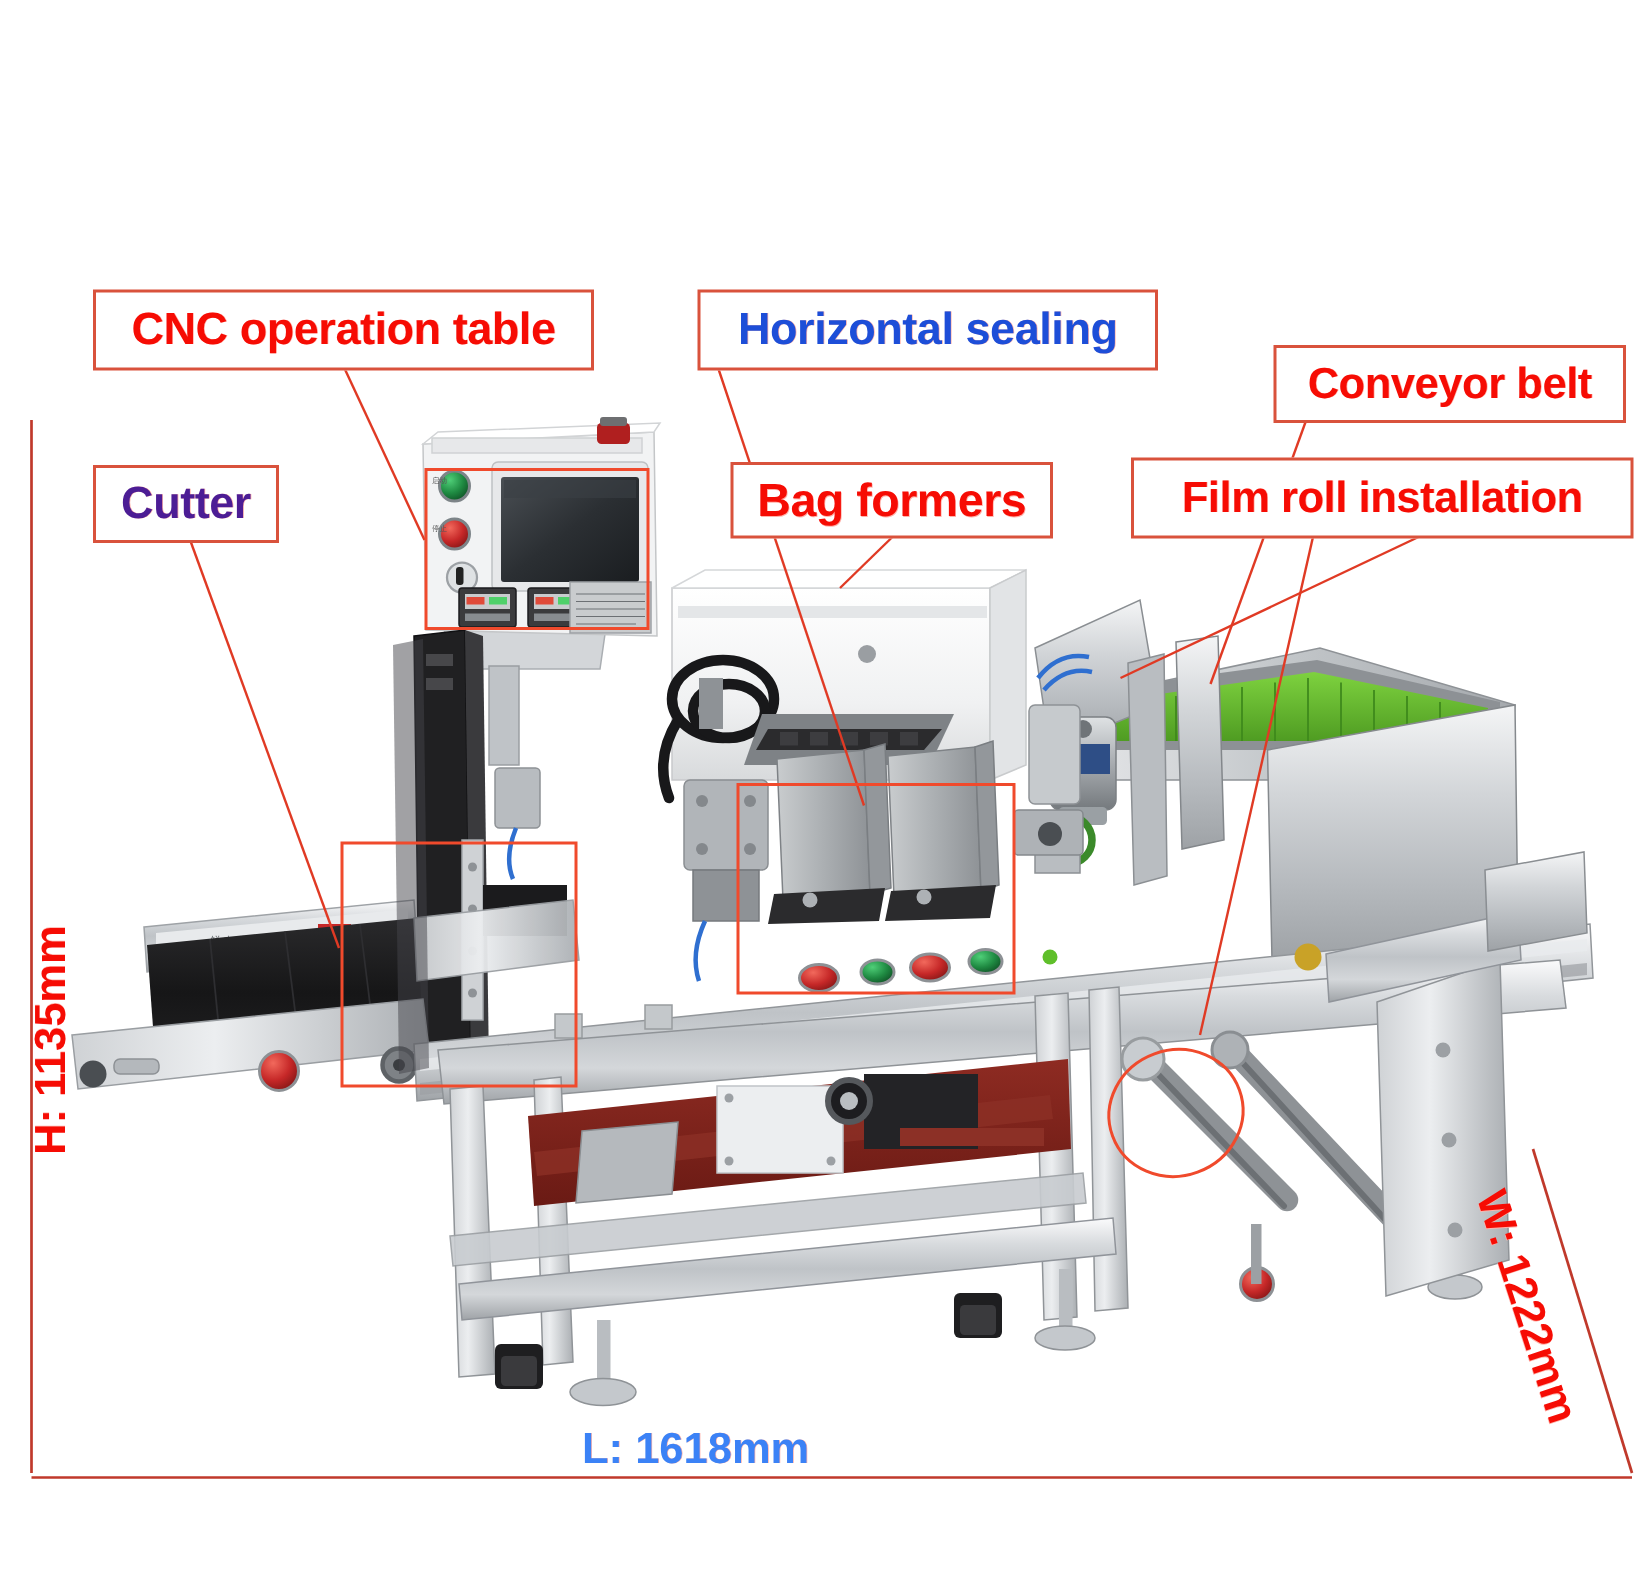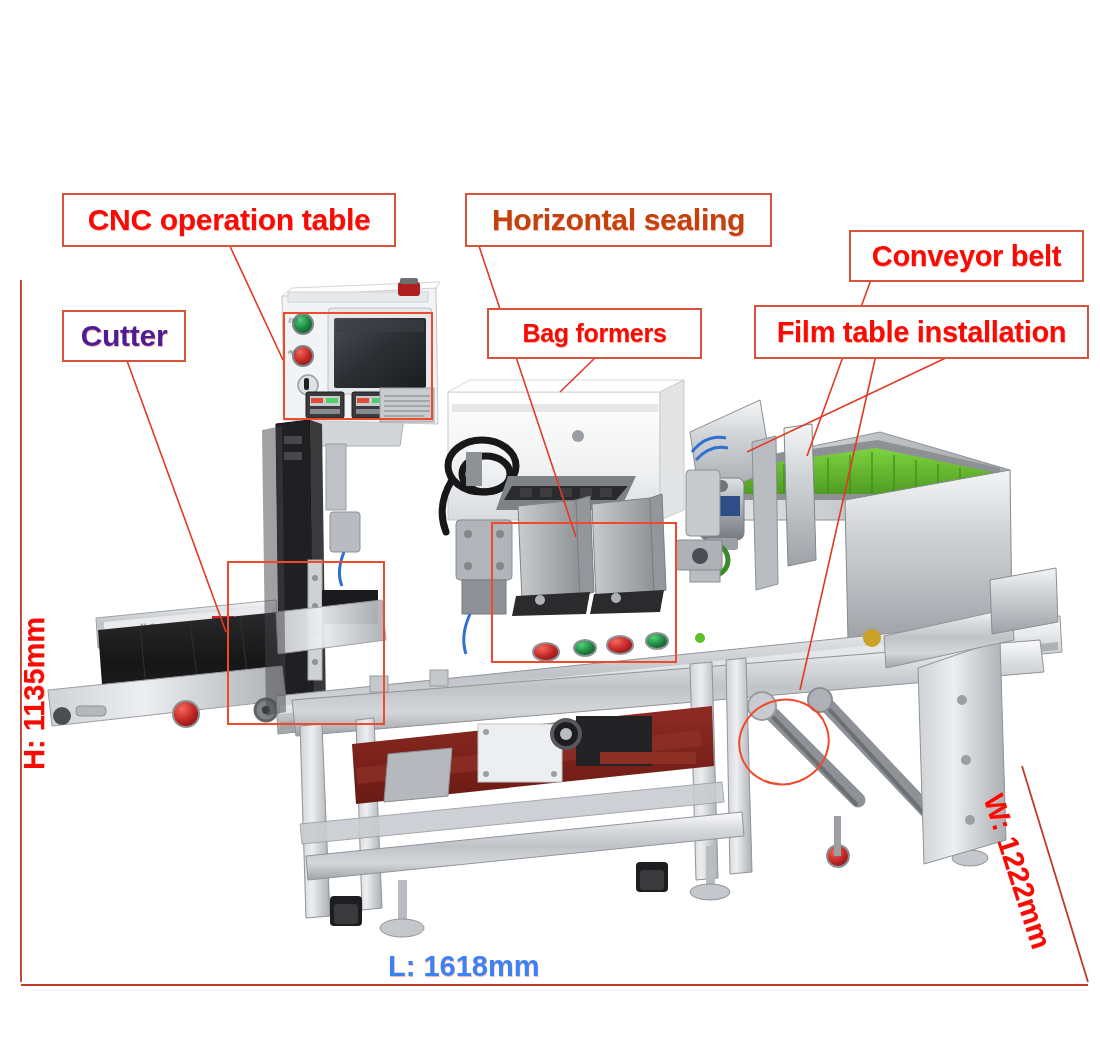--- a/index.html
+++ b/index.html
@@ -410,34 +410,34 @@
         <line x1="21" y1="280" x2="21" y2="982"></line>
         <line x1="21" y1="985" x2="1088" y2="985"></line>
         <line x1="1022" y1="766" x2="1088" y2="982"></line>
       </g>
   </svg>
 
   <div id="callout-host">
       <div class="callout" style="left: 62px; top: 193px; width: 330px; height: 50px; font-size: 30px; border-color: rgb(217, 82, 60); color: rgb(246, 12, 4);">
         <span>CNC operation table</span>
       </div>
-      <div class="callout" style="left: 465px; top: 193px; width: 303px; height: 50px; font-size: 30px; border-color: rgb(217, 82, 60); color: #c2410c;">
+      <div class="callout" style="left: 465px; top: 193px; width: 303px; height: 50px; font-size: 30px; border-color: rgb(217, 82, 60); color: #1d4ed8;">
         <span>Horizontal sealing</span>
       </div>
       <div class="callout" style="left: 849px; top: 192px; width: 231px; height: 48px; font-size: 29px; border-color: rgb(217, 82, 60); color: rgb(246, 12, 4); margin-top: 38px;">
         <span>Conveyor belt</span>
       </div>
       <div class="callout" style="left: 62px; top: 310px; width: 120px; height: 48px; font-size: 30px; border-color: rgb(217, 82, 60); color: #4c1d95;">
         <span>Cutter</span>
       </div>
-      <div class="callout" style="left: 487px; top: 308px; width: 211px; height: 47px; font-size: 25px; border-color: rgb(217, 82, 60); color: rgb(246, 12, 4); text-align: right;">
+      <div class="callout" style="left: 487px; top: 308px; width: 211px; height: 47px; font-size: 31px; border-color: rgb(217, 82, 60); color: rgb(246, 12, 4); text-align: right;">
         <span>Bag formers</span>
       </div>
       <div class="callout" style="left: 754px; top: 305px; width: 331px; height: 50px; font-size: 29px; border-color: rgb(217, 82, 60); color: rgb(246, 12, 4);">
-        <span>Film table installation</span>
+        <span>Film roll installation</span>
       </div>
     </div>
 
   <div id="dimension-host">
       <div class="dimtext" style="left: 18px; top: 770px; font-size: 29px; color: rgb(246, 12, 4); transform-origin: left top; transform: rotate(-90deg);">H: 1135mm</div>
       <div class="dimtext" style="left: 388px; top: 950px; font-size: 29px; color: #3b82f6; transform-origin: left top; transform: rotate(0deg);">L: 1618mm</div>
       <div class="dimtext" style="left: 1008px; top: 790px; font-size: 29px; color: rgb(246, 12, 4); transform-origin: left top; transform: rotate(72deg);">W: 1222mm</div>
     </div>
 
 </div>

